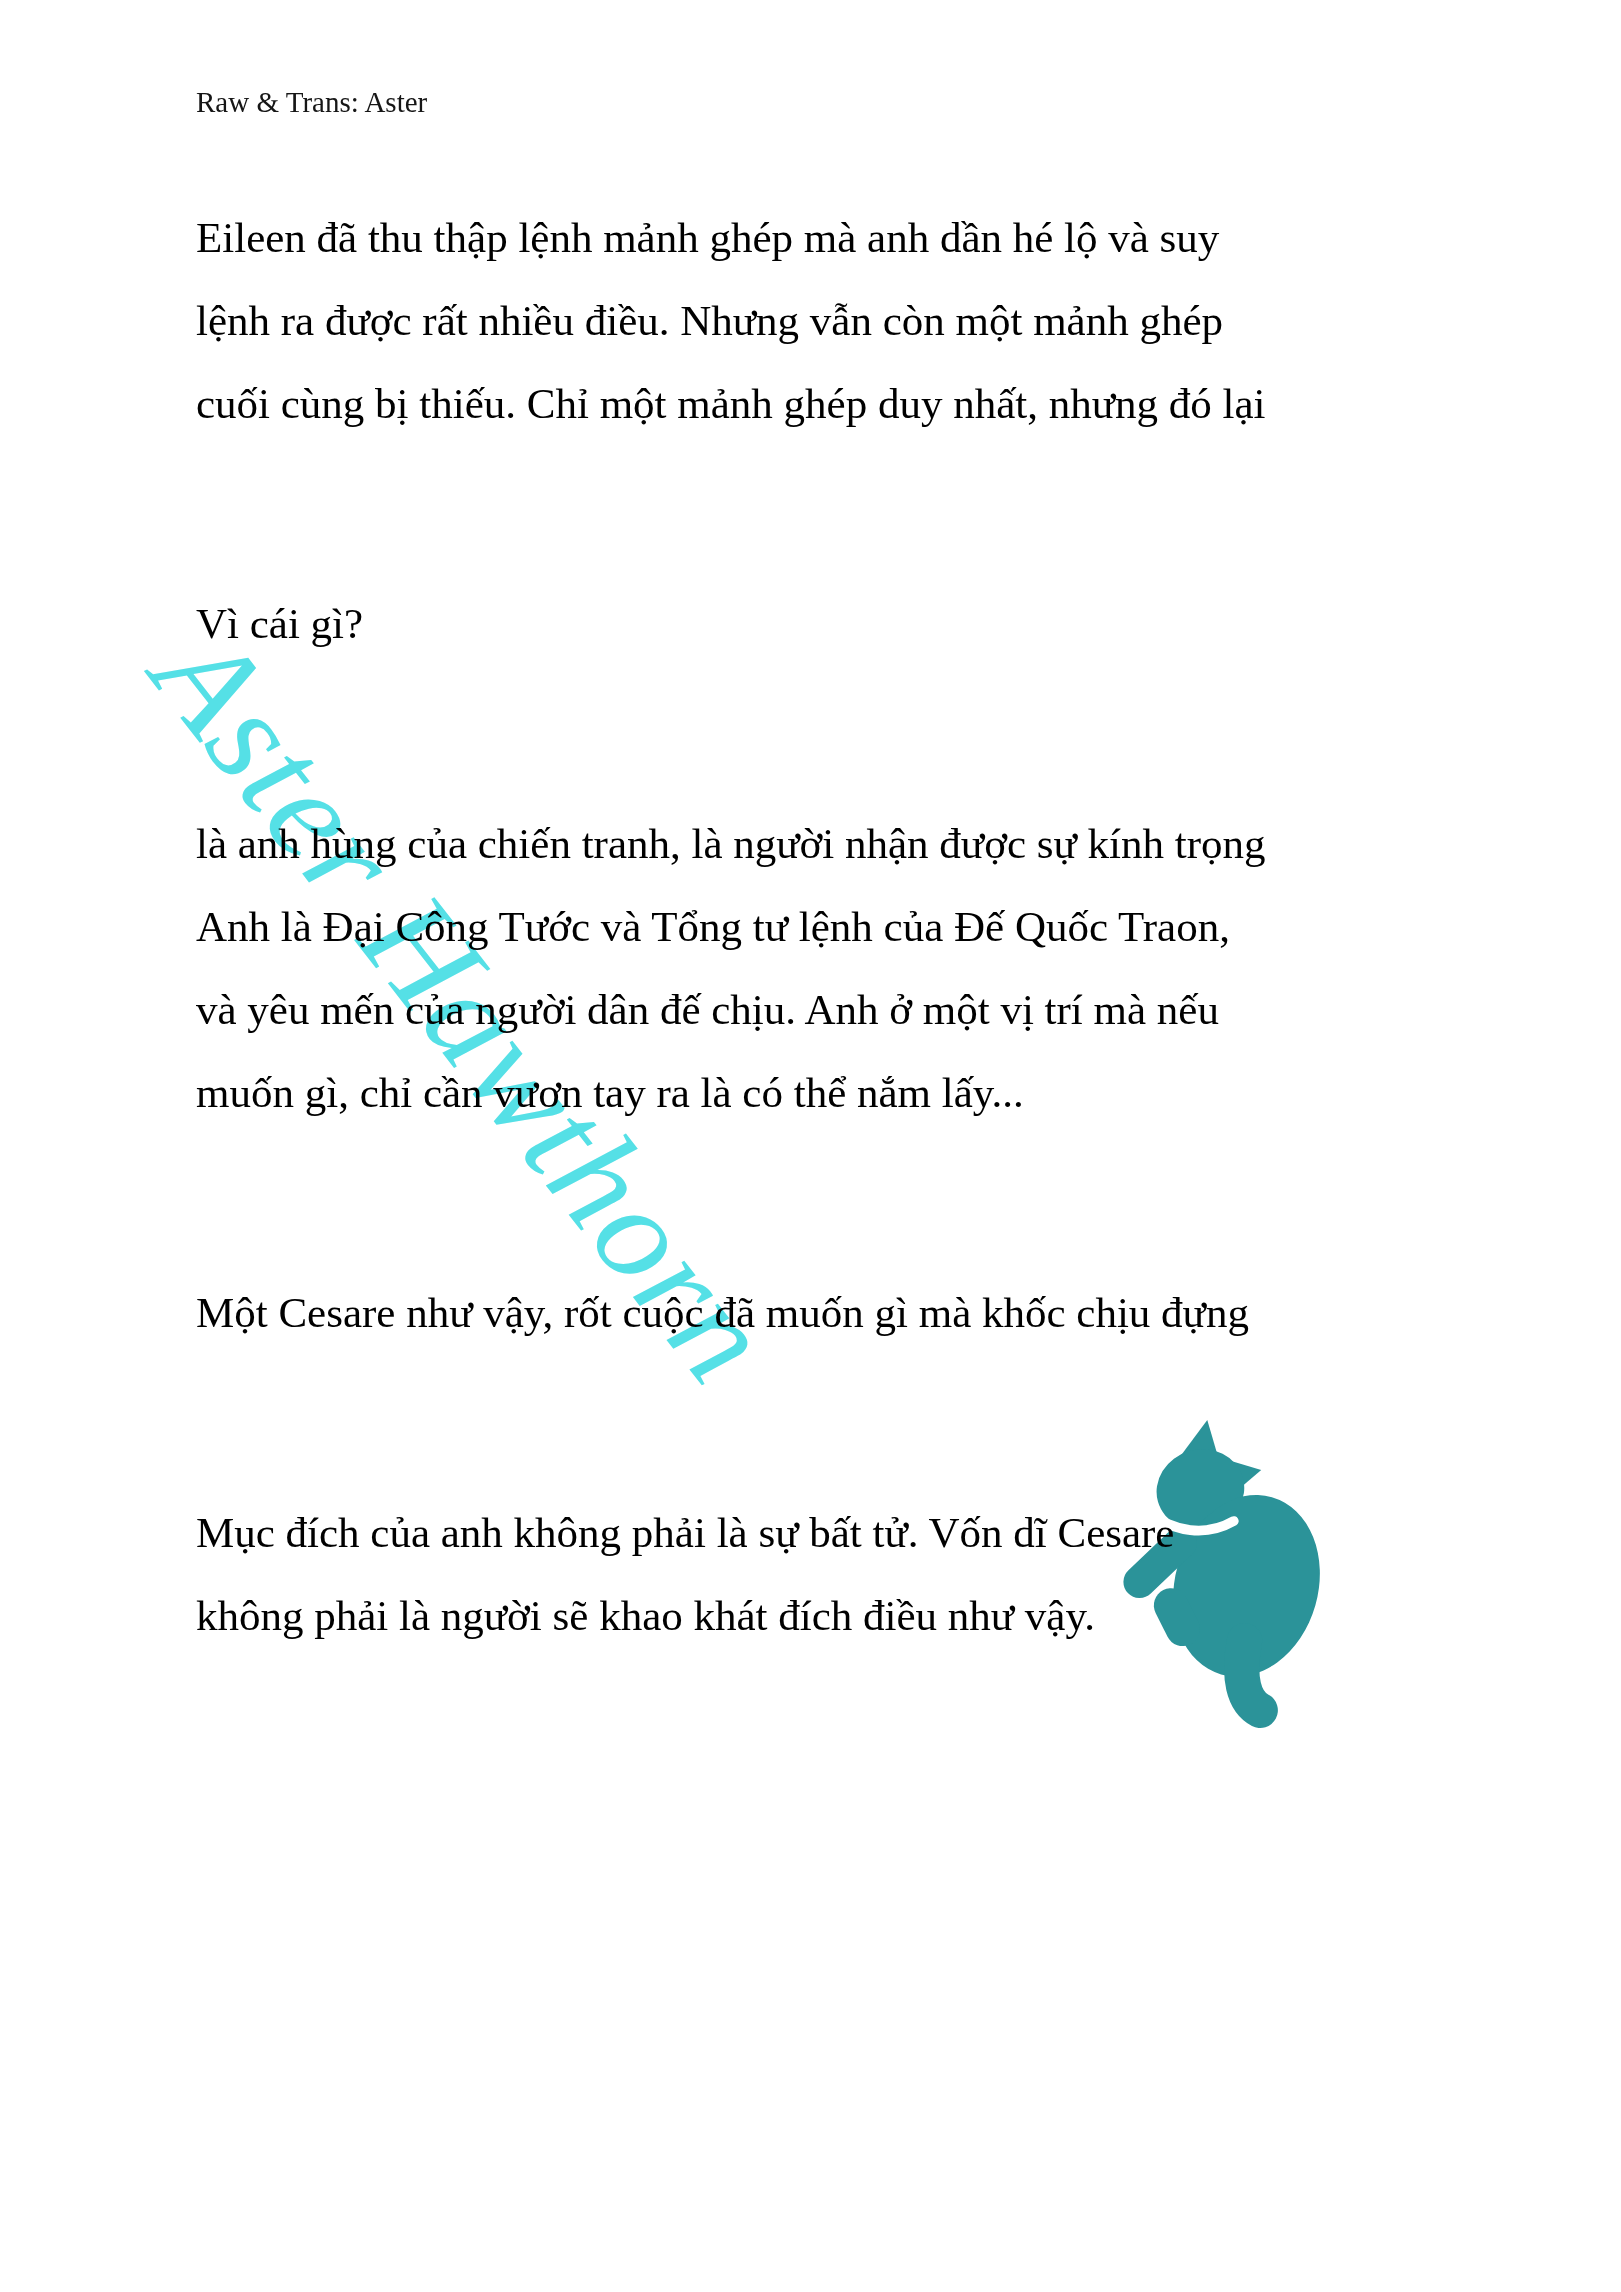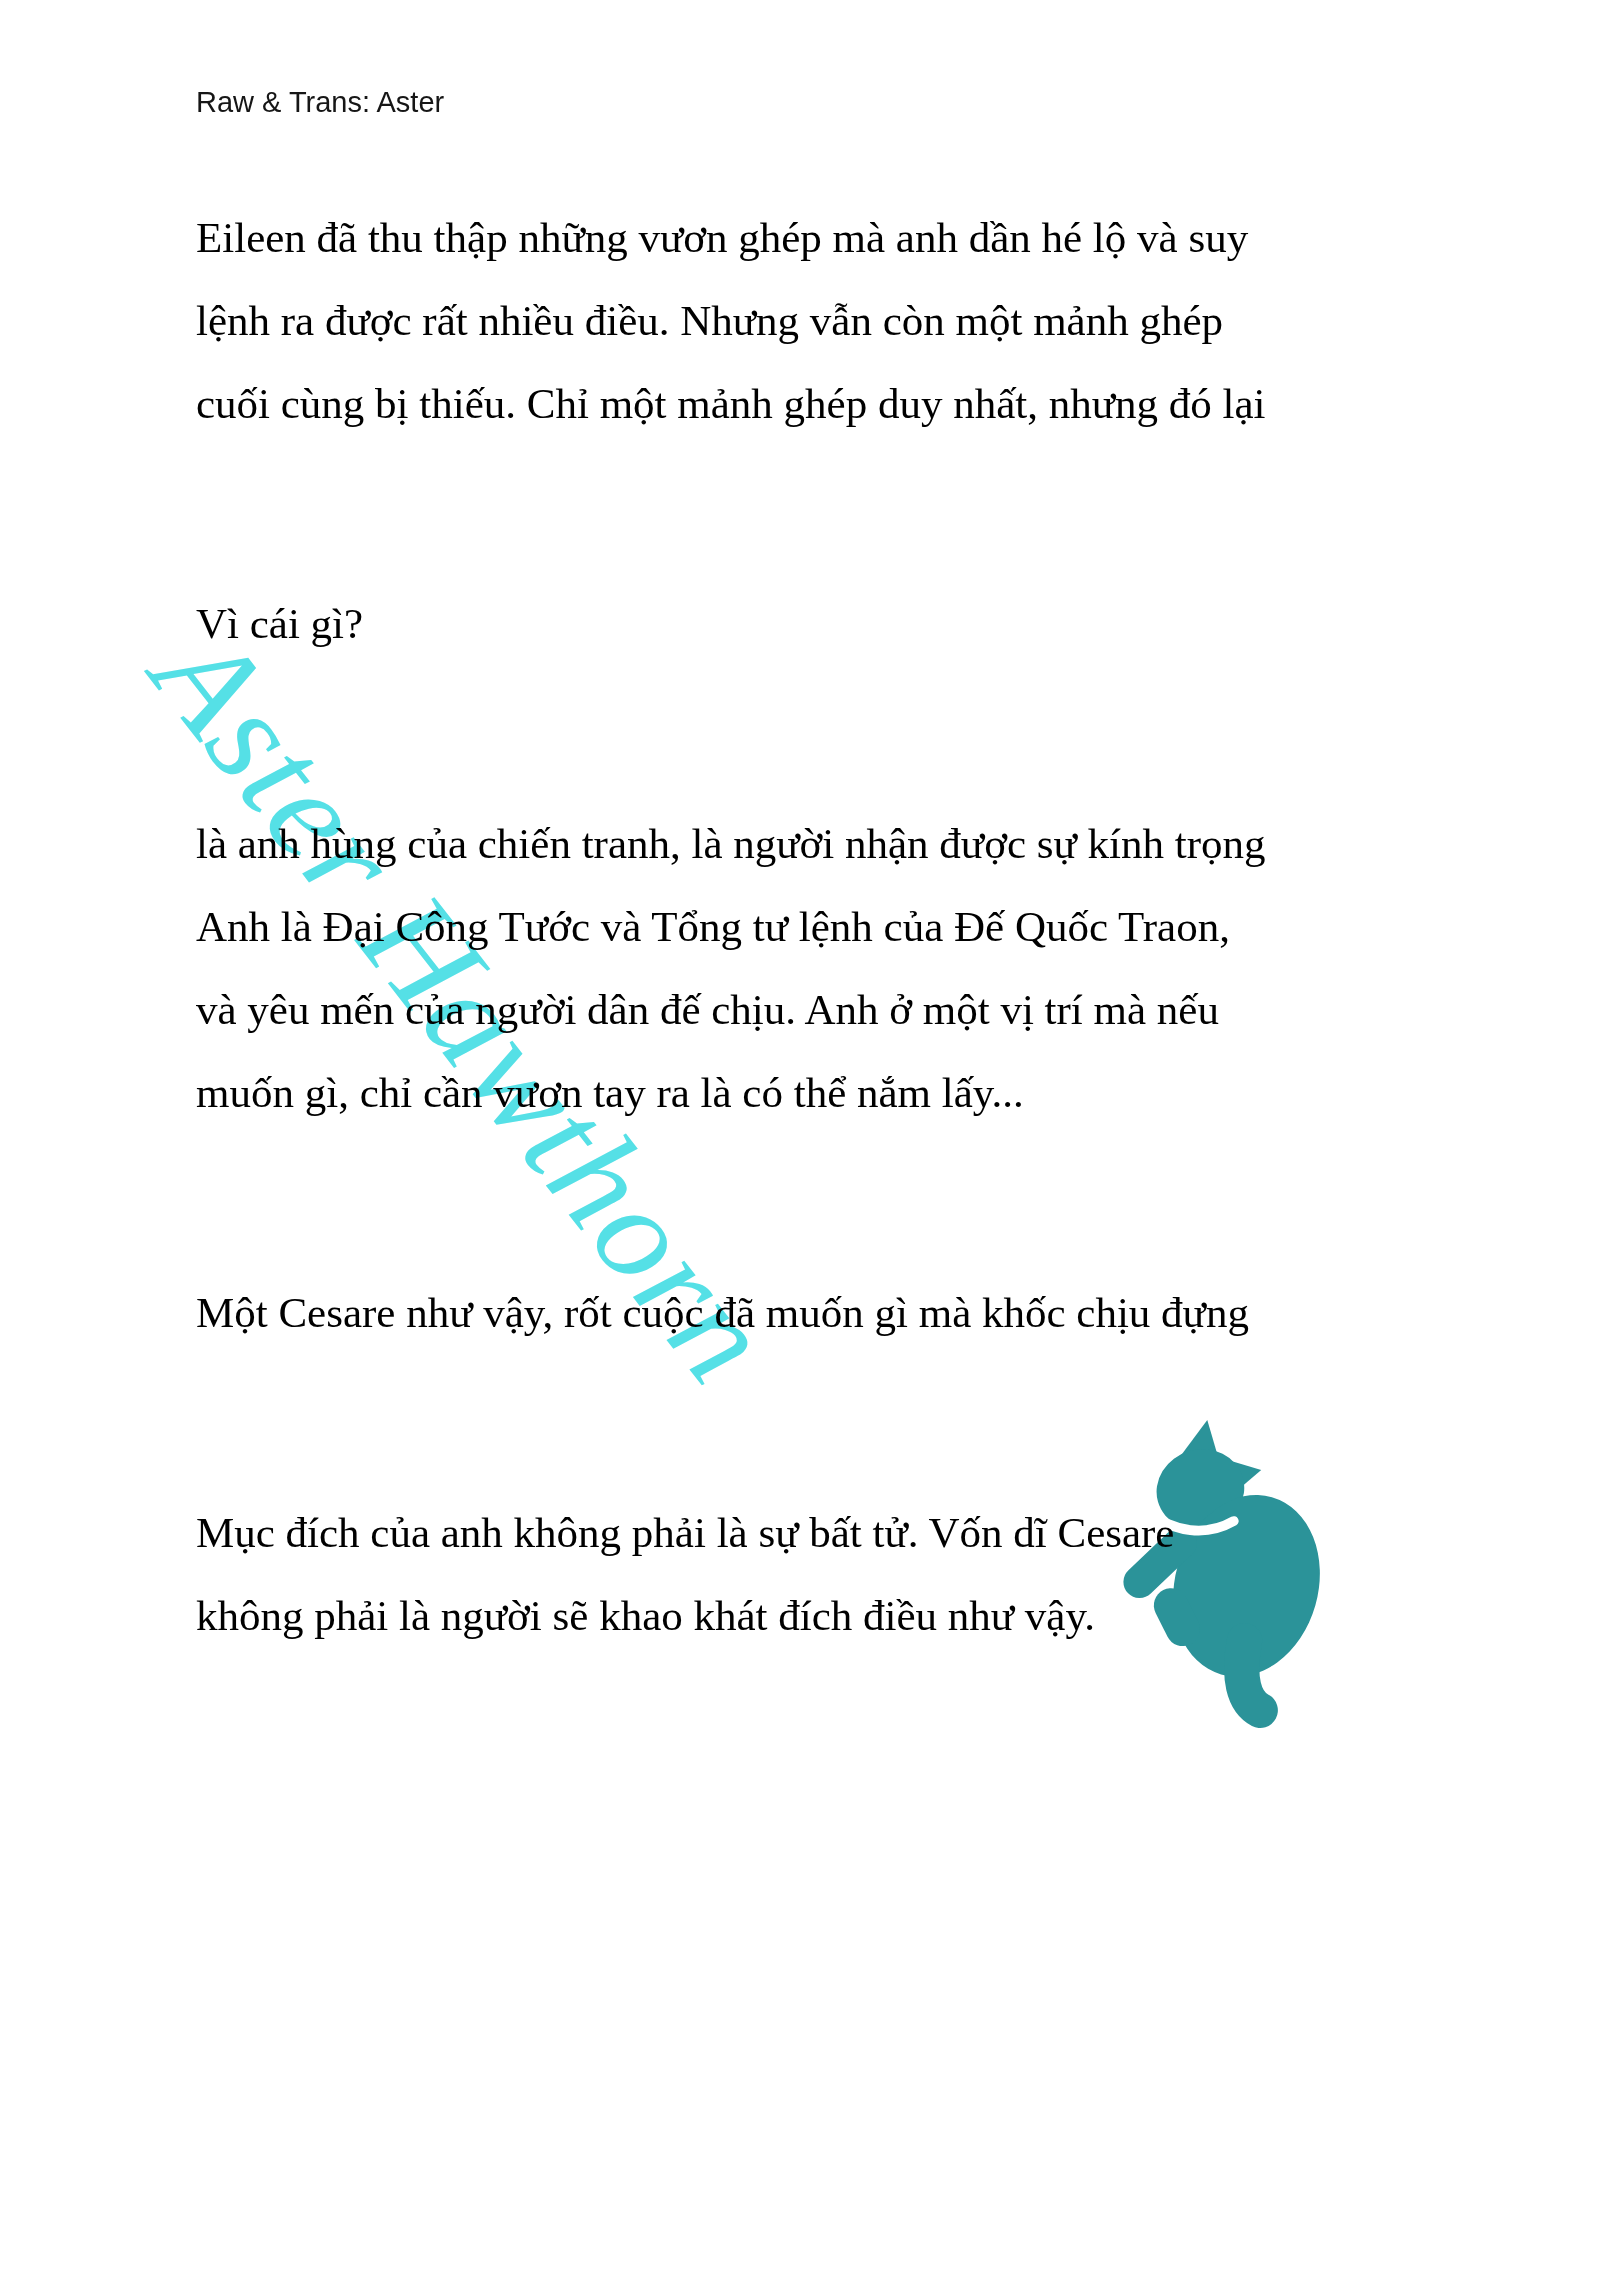--- a/index.html
+++ b/index.html
@@ -47,21 +47,21 @@
   }
   
   .content {
     position: absolute;
     left: 196px;
     top: 83px;
     width: 1304px;
     z-index: 2;
   }
   .doc-header {
-    font-family: Liberation Sans, sans-serif;
+    font-family: Liberation Serif, serif;
     font-size: 29px;
     line-height: 39px;
     color: #161616;
     margin: 0 0 74px 0;
   }
   .para {
     margin: 0 0 137px 0;
     font-size: 43px;
     line-height: 83px;
   }
@@ -95,21 +95,21 @@
       <path d="M 127,228 C 120,266 126,290 143,299" stroke-width="36" stroke-linecap="round" class="cat-stroke" fill="none" stroke="#2B9399"></path>
     </g>
 
     <path d="M 26,96 C 56,118 88,122 116,106" stroke="#ffffff" stroke-width="10" stroke-linecap="round" fill="none"></path>
   </svg>
 
   <div class="content">
     <div class="doc-header">Raw &amp; Trans: Aster</div>
     <div>
         <p class="para">
-          <span class="line">Eileen đã thu thập những vươn ghép mà anh dần hé lộ và suy</span>
+          <span class="line">Eileen đã thu thập lệnh mảnh ghép mà anh dần hé lộ và suy</span>
           <span class="line">lệnh ra được rất nhiều điều. Nhưng vẫn còn một mảnh ghép</span>
           <span class="line">cuối cùng bị thiếu. Chỉ một mảnh ghép duy nhất, nhưng đó lại</span>
         </p>
         <p class="para">
           <span class="line">Vì cái gì?</span>
         </p>
         <p class="para">
           <span class="line">là anh hùng của chiến tranh, là người nhận được sự kính trọng</span>
           <span class="line">Anh là Đại Công Tước và Tổng tư lệnh của Đế Quốc Traon,</span>
           <span class="line">và yêu mến của người dân đế chịu. Anh ở một vị trí mà nếu</span>

